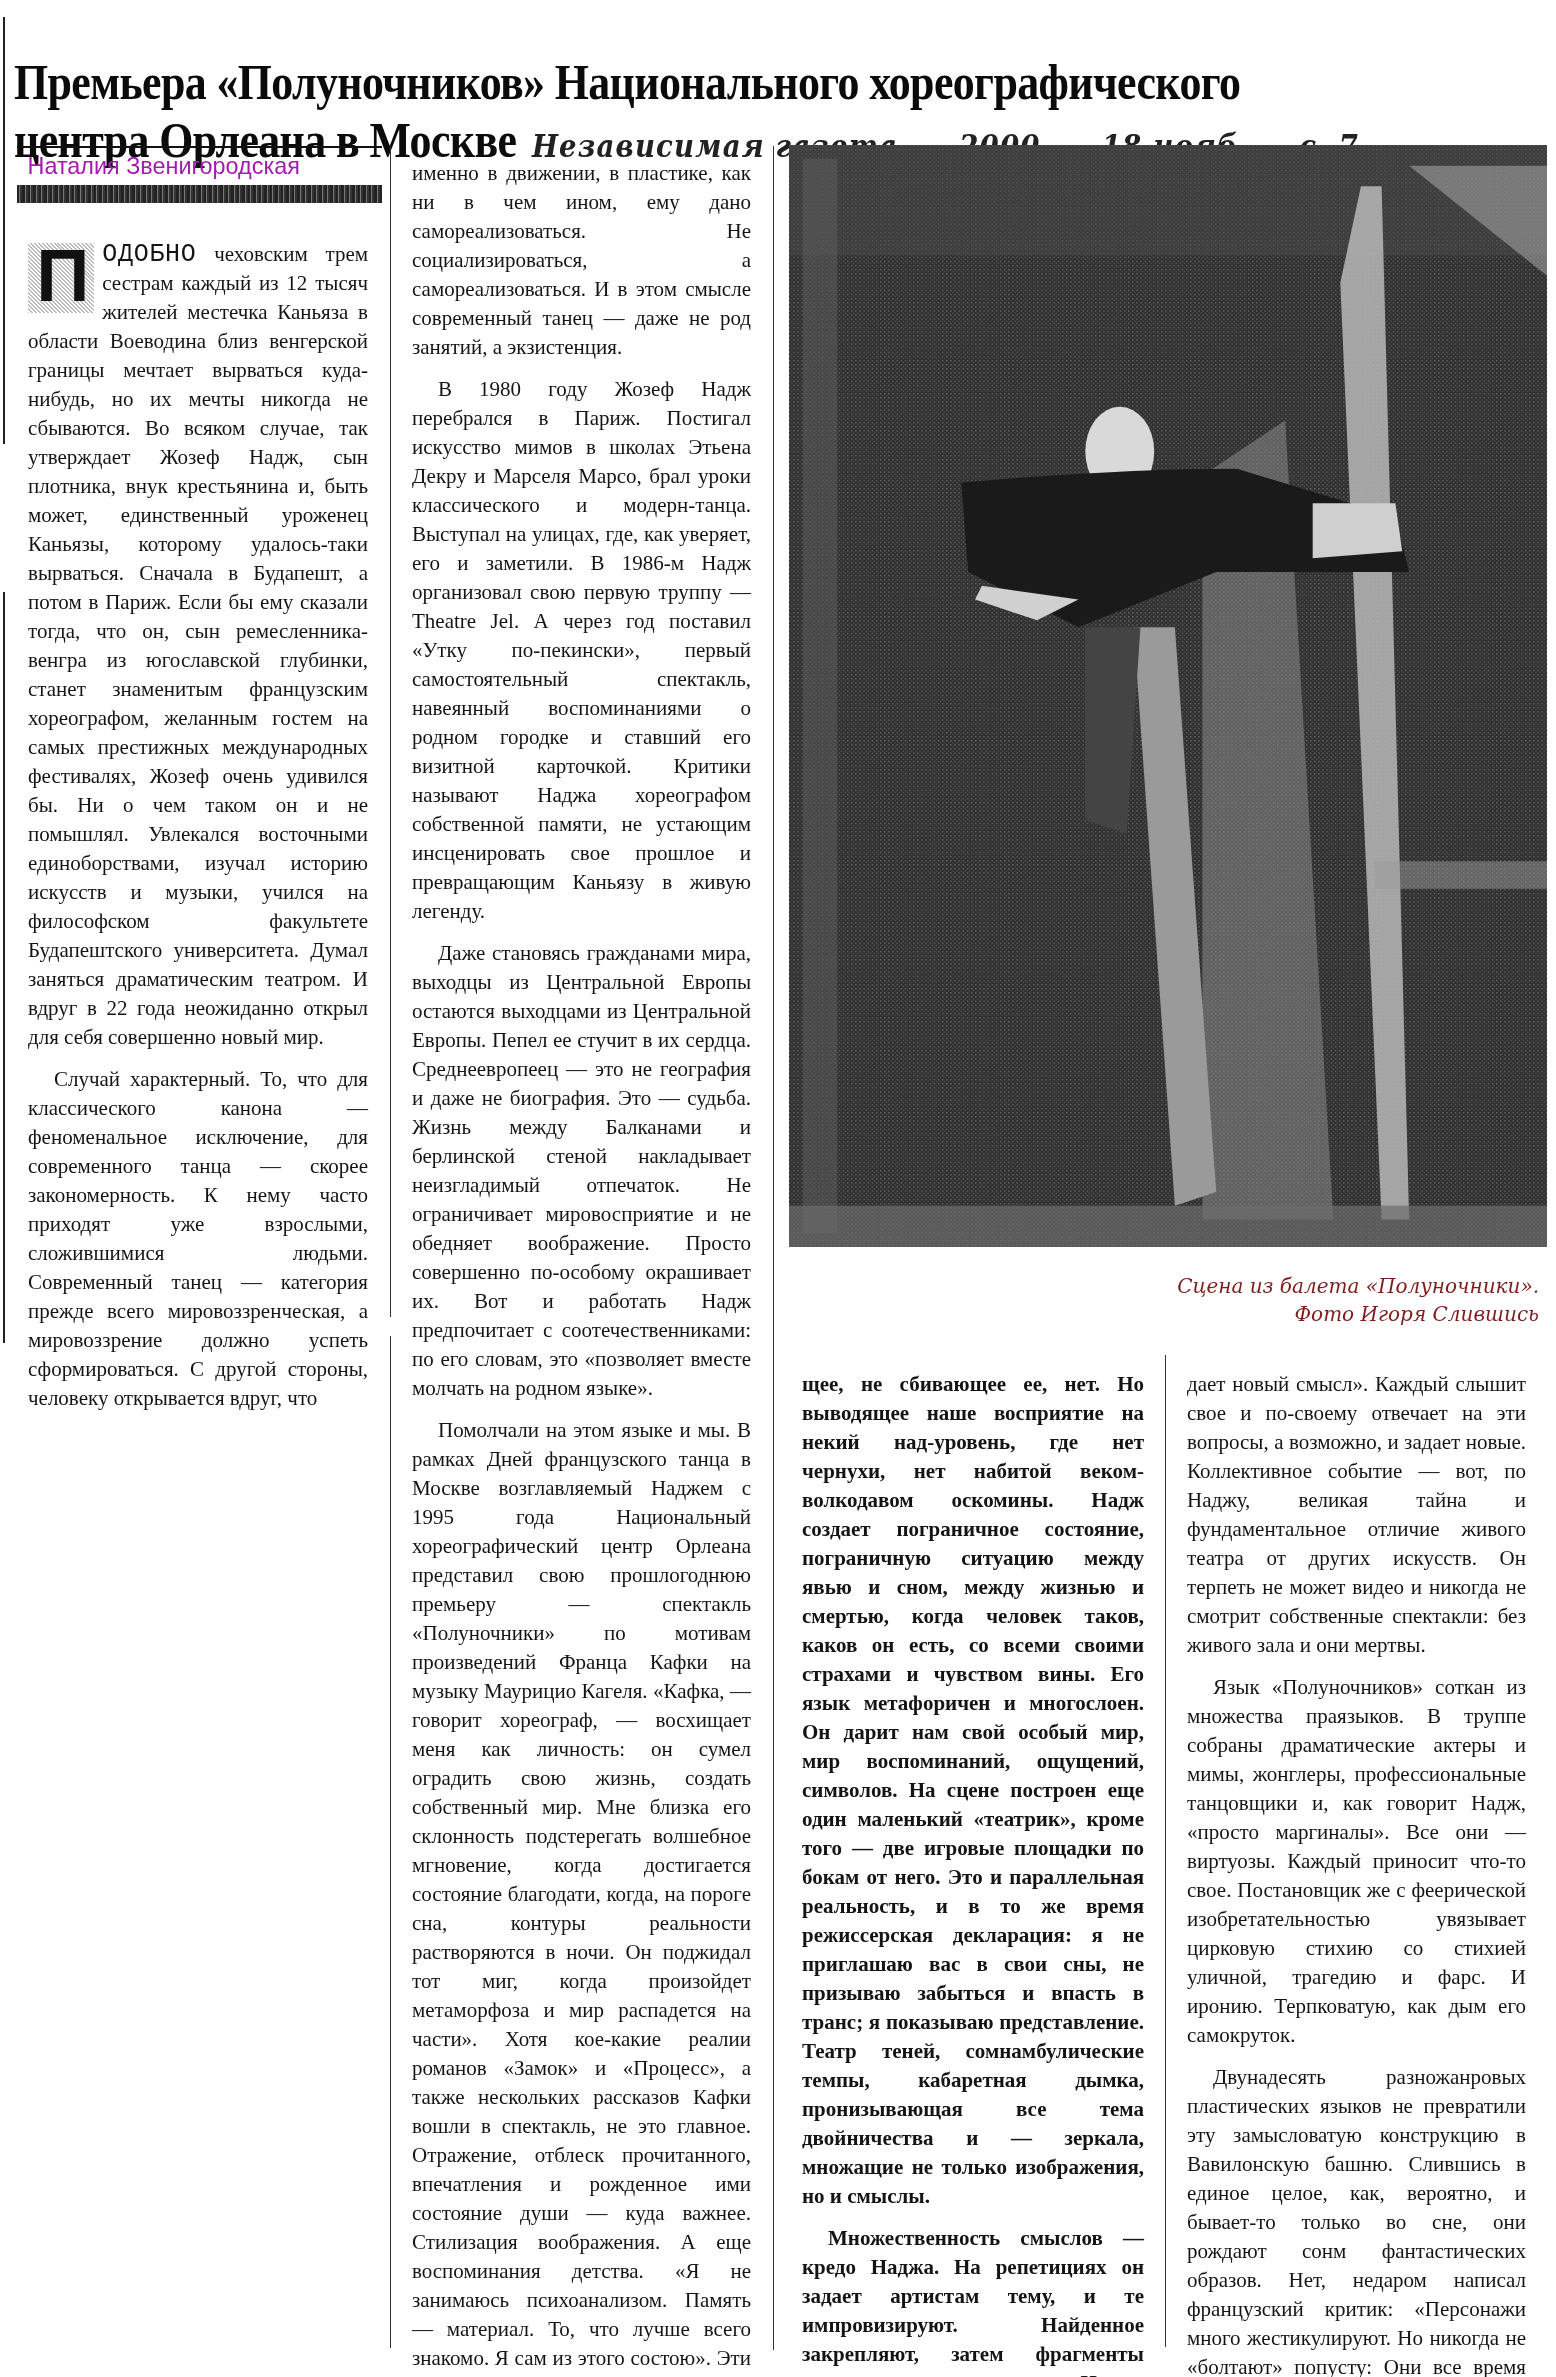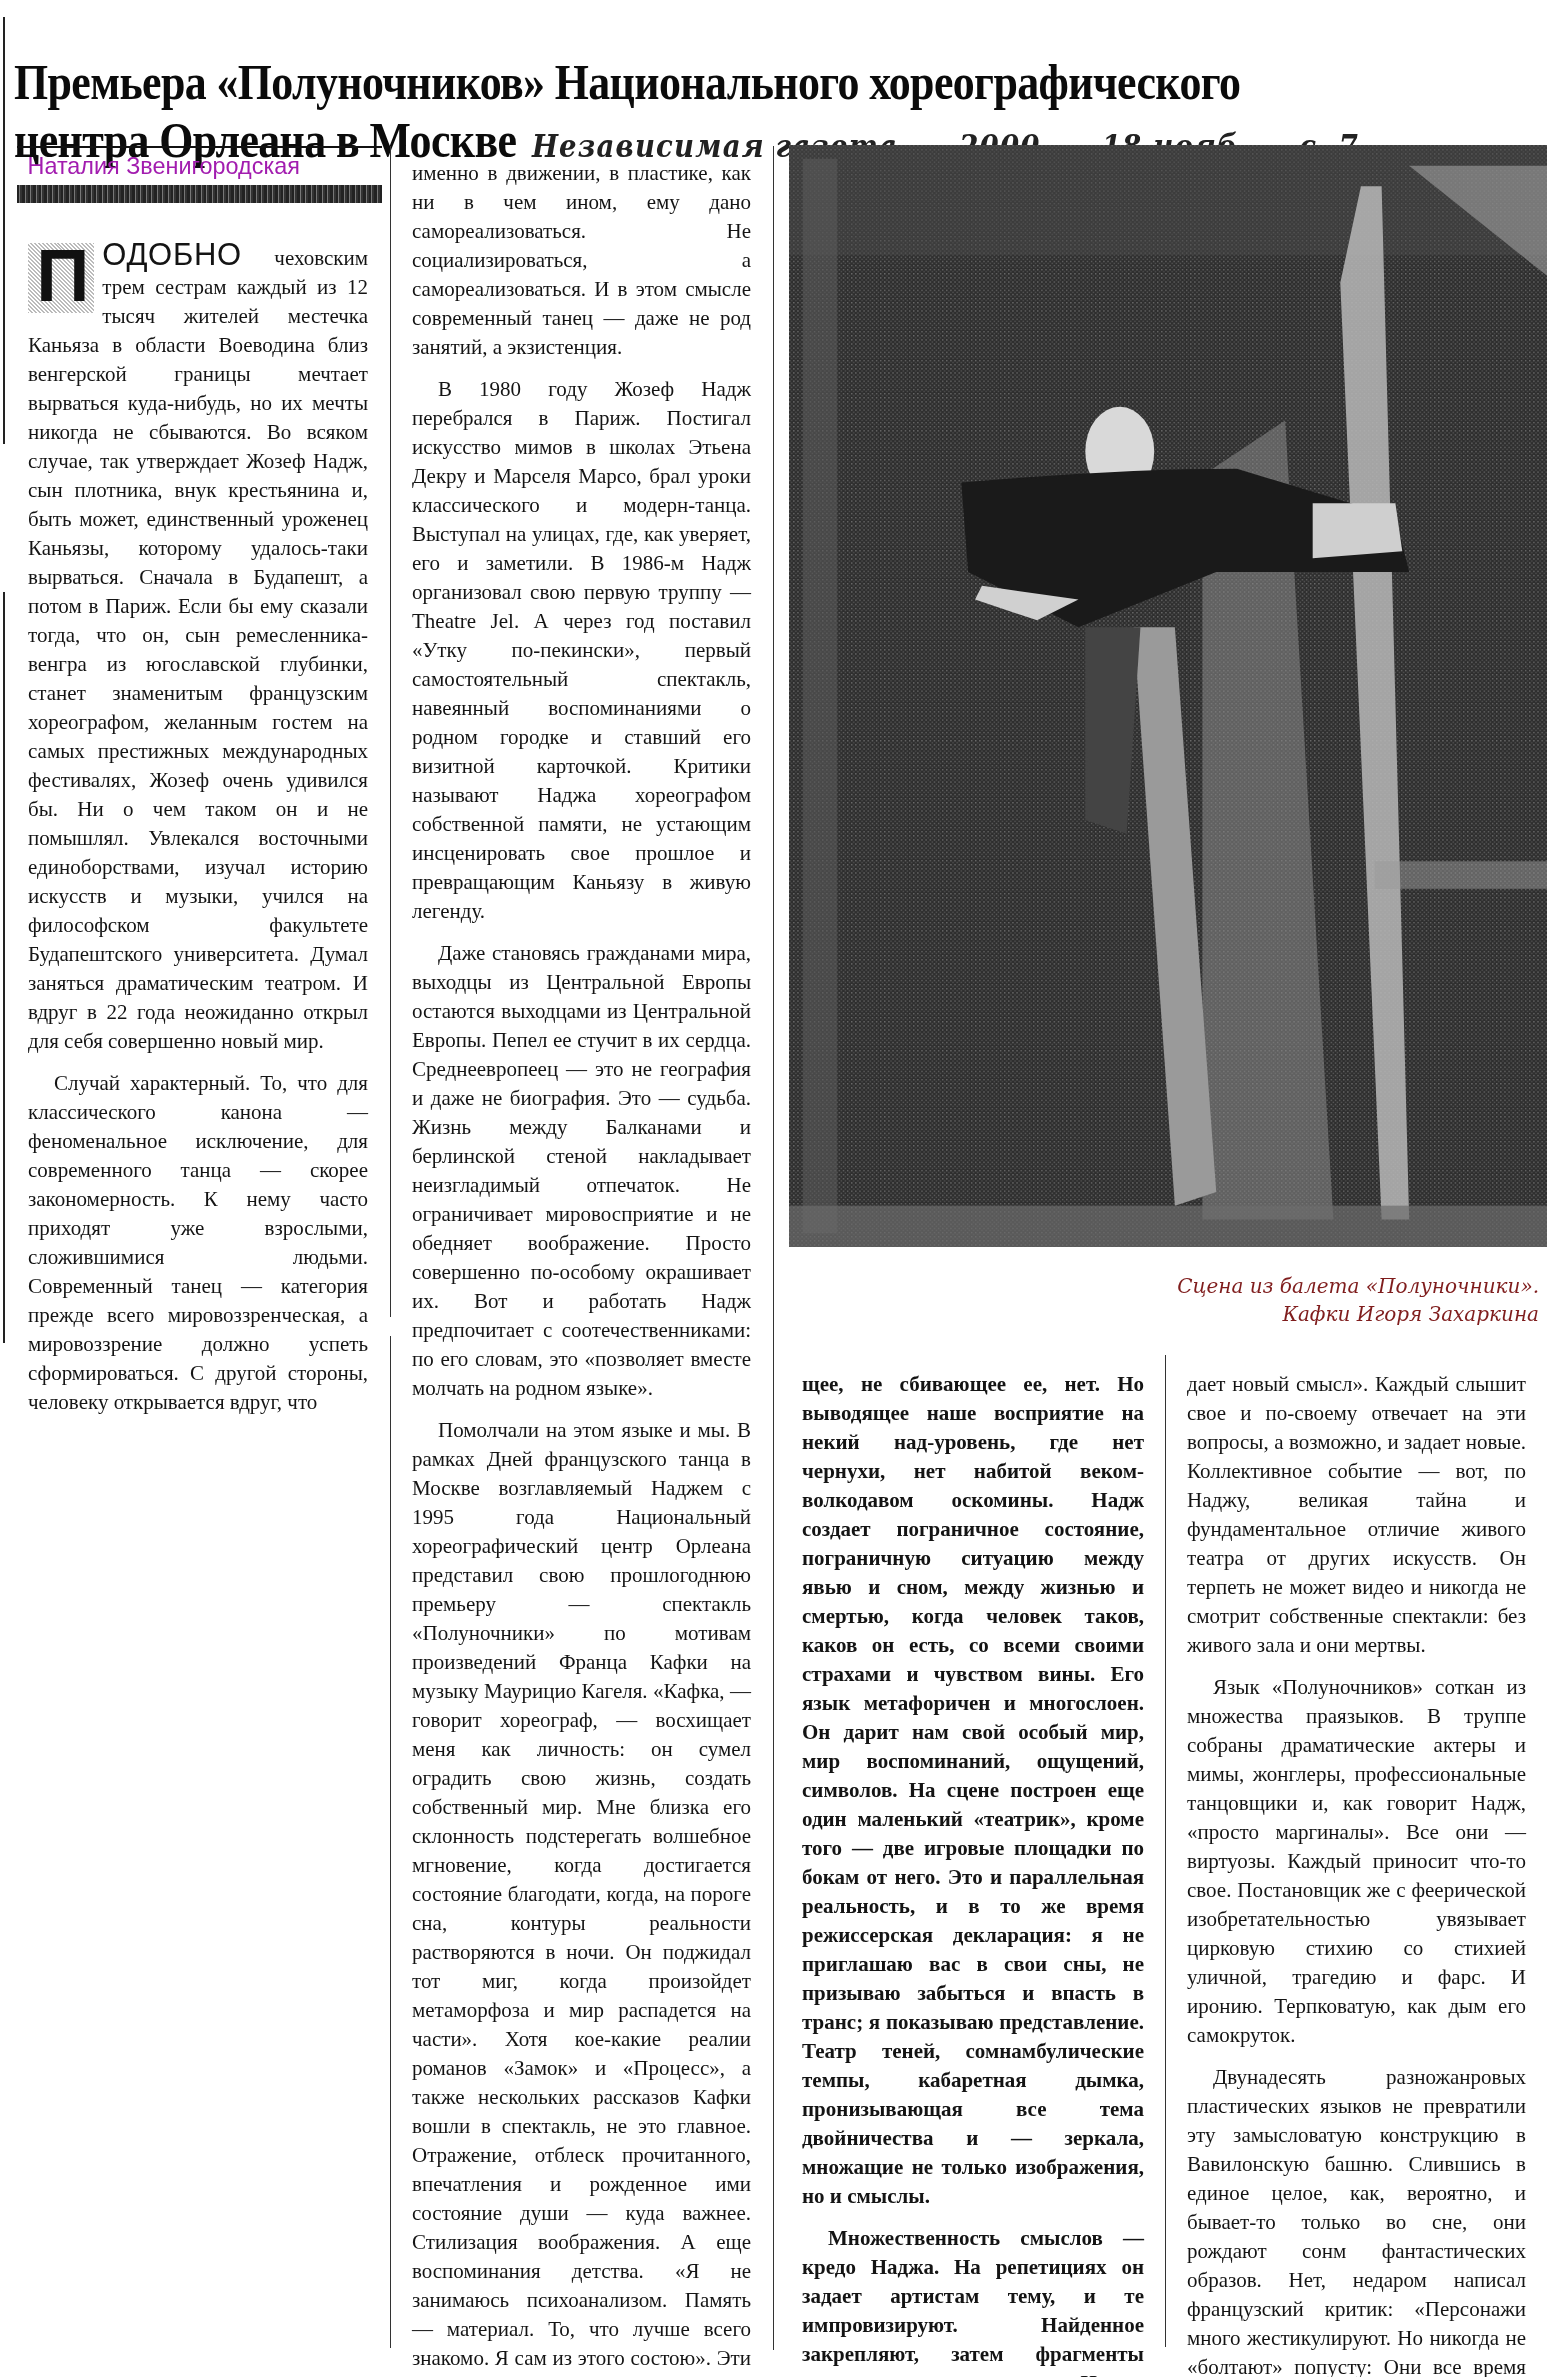--- a/index.html
+++ b/index.html
@@ -15,21 +15,21 @@
   .col { position: absolute; font-size: 21px; line-height: 29px; text-align: justify; hyphens: manual; color: #141414; }
   .col p { margin: 13px; text-indent: 26px; }
   .col p.first { text-indent: 0; }
   .col1 { left: 15px; top: 227px; width: 366px; }
   .col2 { left: 399px; top: 146px; width: 365px; }
   .col3 { left: 789px; top: 1357px; width: 368px; font-weight: bold; }
   .col4 { left: 1174px; top: 1357px; width: 365px; }
   .vrule { position: absolute; width: 1.4px; background: #333; }
   .dropcap { float: left; width: 66px; height: 70px; margin: 2.8px 8.3px 0 0; background: repeating-linear-gradient(45deg,#bbb 0 1.4px,#fff 1.4px 2.8px); position: relative; }
   .dropcap span { position: absolute; left: 8.3px; top: -4.1px; font-family: "Liberation Sans", sans-serif; font-weight: bold; font-size: 74px; line-height: 74px; color: #111; }
-  .lead-caps { font-family: Liberation Sans, sans-serif; font-size: 31px; letter-spacing: 0.7px; }
+  .lead-caps { font-family: Liberation Mono, monospace; font-size: 25px; letter-spacing: 0.7px; }
   .photo { position: absolute; left: 789px; top: 145px; width: 758px; height: 1102px; background: #3a3a3a; overflow: hidden; }
   .photo svg { width: 100%; height: 100%; display: block; }
   .caption { position: absolute; right: 18px; top: 1273px; text-align: right; font-family: "DejaVu Serif", serif; font-style: italic; font-size: 20px; line-height: 27.5px; color: #7f1d1d; }
 </style>
 </head>
 <body>
 
 <div class="left-rule"></div>
 <div class="left-rule2"></div>
 
@@ -86,21 +86,21 @@
     <path d="M760 520 L880 520 L890 590 L760 600 Z" fill="#cfcfcf"></path>
     <path d="M280 640 L420 660 L360 690 L270 660 Z" fill="#d0d0d0"></path>
     <path d="M500 700 L560 700 L620 1520 L560 1540 Z" fill="#9a9a9a"></path>
     <path d="M430 700 L510 700 L490 1000 L430 980 Z" fill="#444"></path>
     <rect x="0" y="1540" width="1100" height="60" fill="#6c6c6c" opacity="0.7"></rect>
   </svg>
 </div>
 
 <div class="caption">
   <div>Сцена из балета «Полуночники».</div>
-  <div>Кафки Игоря Захаркина</div>
+  <div>Фото Игоря Слившись</div>
 </div>
 
 <div class="col col3">
   <p class="first">щее, не сбивающее ее, нет. Но выводящее наше восприятие на некий над-уровень, где нет чернухи, нет набитой веком-волкодавом оскомины. Надж создает пограничное состояние, пограничную ситуацию между явью и сном, между жизнью и смертью, когда человек таков, каков он есть, со всеми своими страхами и чувством вины. Его язык метафоричен и многослоен. Он дарит нам свой особый мир, мир воспоминаний, ощущений, символов. На сцене построен еще один маленький «театрик», кроме того — две игровые площадки по бокам от него. Это и параллельная реальность, и в то же время режиссерская декларация: я не приглашаю вас в свои сны, не призываю забыться и впасть в транс; я показываю представление. Театр теней, сомнамбулические темпы, кабаретная дымка, пронизывающая все тема двойничества и — зеркала, множащие не только изображения, но и смыслы.</p>
   <p>Множественность смыслов — кредо Наджа. На репетициях он задает артистам тему, и те импровизируют. Найденное закрепляют, затем фрагменты перетасовывают. Новые соотношения рождают новые смыслы и создают общий тон композиции. Театра, считает Надж, нет без публики. Он никогда не предлагает ей ответы, всегда только вопросы — «накопление пустоты тоже рож-</p>
 </div>
 
 <div class="col col4">
   <p class="first">дает новый смысл». Каждый слышит свое и по-своему отвечает на эти вопросы, а возможно, и задает новые. Коллективное событие — вот, по Наджу, великая тайна и фундаментальное отличие живого театра от других искусств. Он терпеть не может видео и никогда не смотрит собственные спектакли: без живого зала и они мертвы.</p>
   <p>Язык «Полуночников» соткан из множества праязыков. В труппе собраны драматические актеры и мимы, жонглеры, профессиональные танцовщики и, как говорит Надж, «просто маргиналы». Все они — виртуозы. Каждый приносит что-то свое. Постановщик же с феерической изобретательностью увязывает цирковую стихию со стихией уличной, трагедию и фарс. И иронию. Терпковатую, как дым его самокруток.</p>

